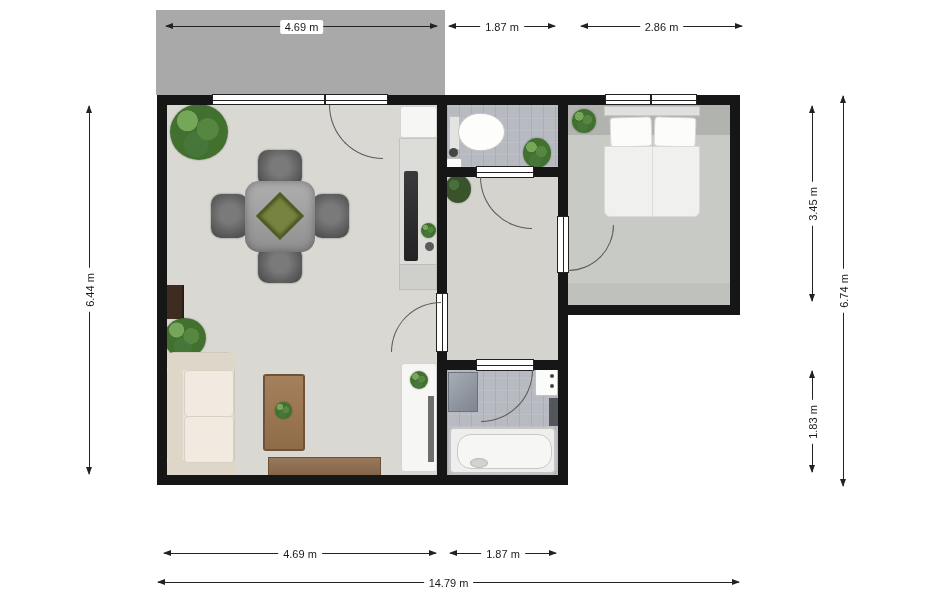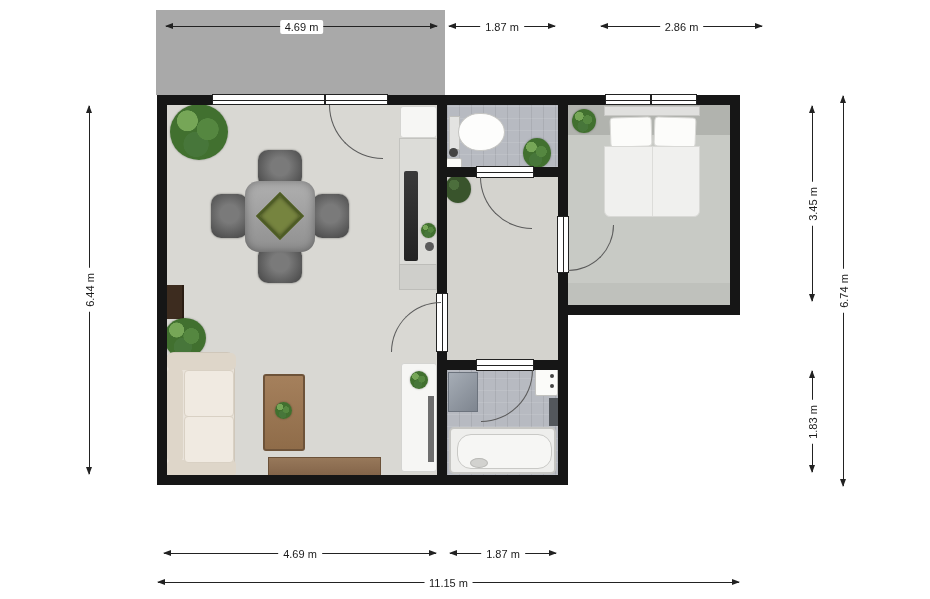--- a/index.html
+++ b/index.html
@@ -197,21 +197,21 @@
       <span class="ar ar-l"></span>
       <span class="ar ar-r"></span>
     <span class="dim-label">4.69 m</span>
   </div>
   <div class="abs dim dim-h" style="left:448px;top:22px;width:108px">
     <span class="dim-line-h"></span>
       <span class="ar ar-l"></span>
       <span class="ar ar-r"></span>
     <span class="dim-label">1.87 m</span>
   </div>
-  <div class="abs dim dim-h" style="left:600px;top:22px;width:163px">
+  <div class="abs dim dim-h" style="left:580px;top:22px;width:163px">
     <span class="dim-line-h"></span>
       <span class="ar ar-l"></span>
       <span class="ar ar-r"></span>
     <span class="dim-label">2.86 m</span>
   </div>
 
   <div class="abs dim dim-v" style="left:85px;top:105px;height:370px">
     <span class="dim-line-v"></span>
       <span class="ar ar-u"></span>
       <span class="ar ar-d"></span>
@@ -246,16 +246,16 @@
   <div class="abs dim dim-h" style="left:449px;top:549px;width:108px">
     <span class="dim-line-h"></span>
       <span class="ar ar-l"></span>
       <span class="ar ar-r"></span>
     <span class="dim-label">1.87 m</span>
   </div>
   <div class="abs dim dim-h" style="left:157px;top:578px;width:583px">
     <span class="dim-line-h"></span>
       <span class="ar ar-l"></span>
       <span class="ar ar-r"></span>
-    <span class="dim-label">11.15 m</span>
+    <span class="dim-label">14.79 m</span>
   </div>
 
 </div>
 
 </body></html>

